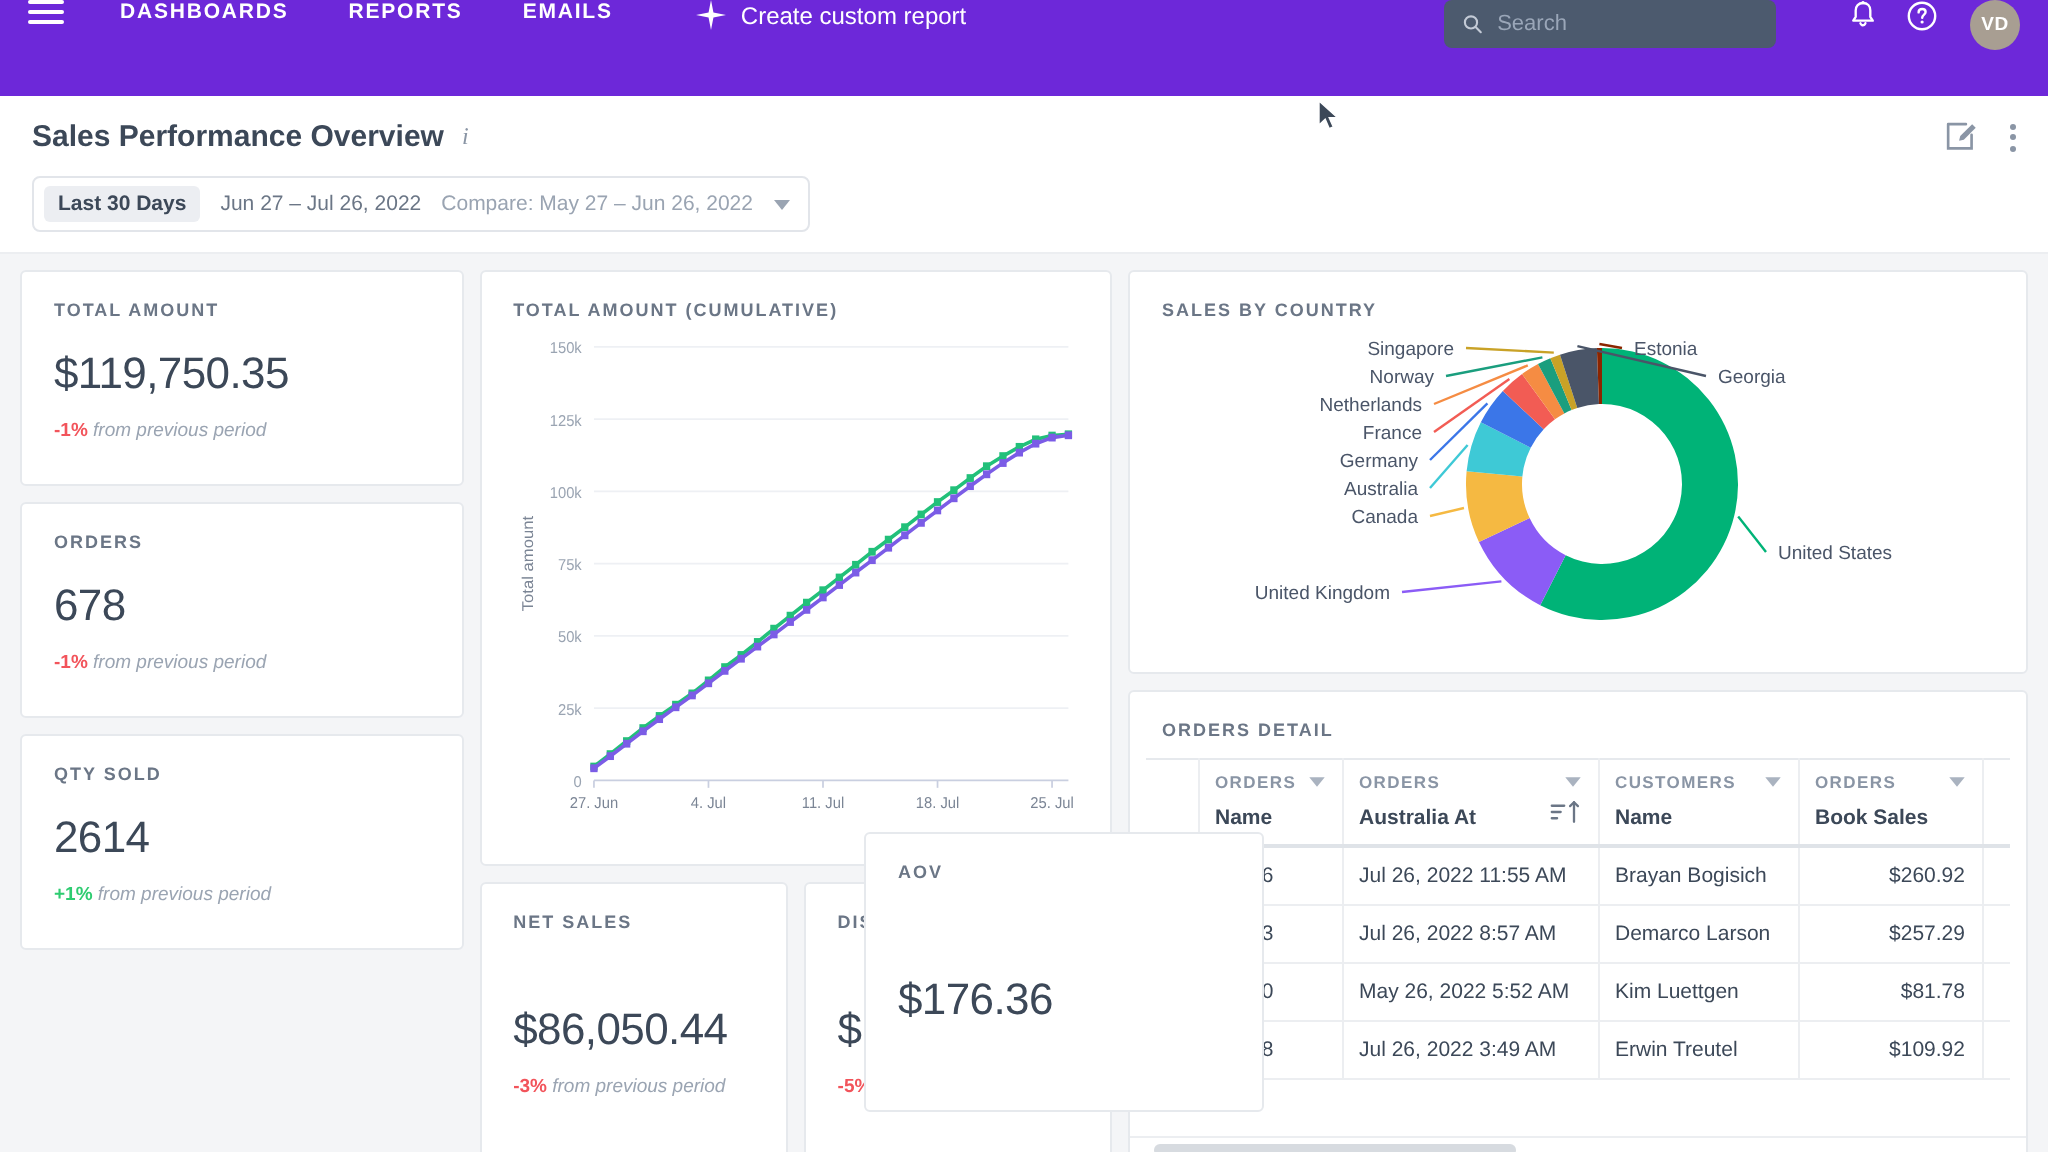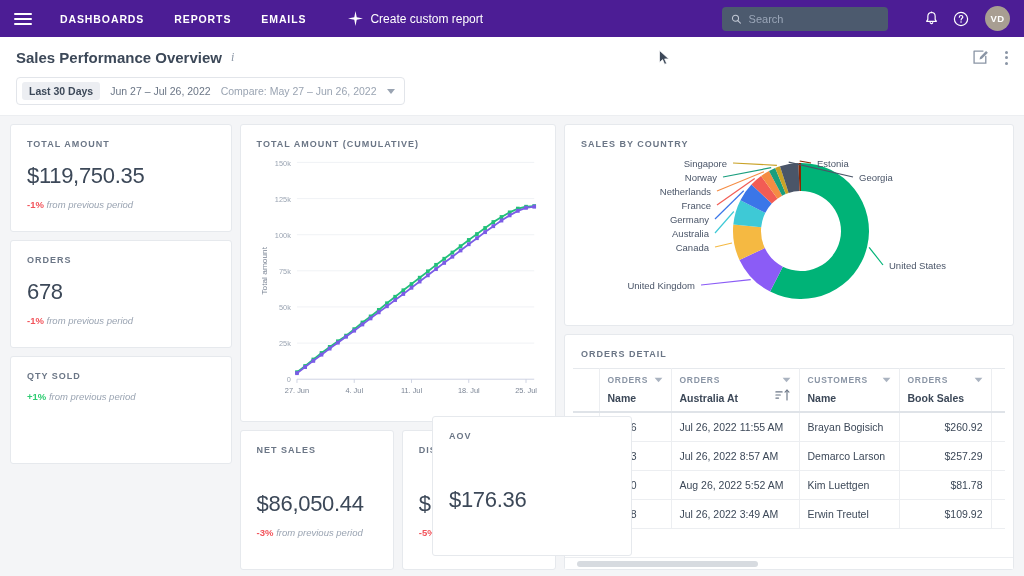--- a/index.html
+++ b/index.html
@@ -5,22 +5,22 @@
   * { box-sizing: border-box; margin: 0; padding: 0; }
   html, body {
     width: 1024px; height: 576px;
     background: #f4f5f7;
     font-family: "Liberation Sans", sans-serif;
     overflow: hidden;
   }
 
   
   .topnav {
-    height: 37px; background: #4c1d95;
-    display: flex; align-items: center; padding: 0 14px; gap: 0;
+    height: 48px; background: #6d28d9;
+    display: flex; align-items: flex-start; padding: 0 14px; gap: 0;
   }
   .hamburger { width: 18px; display: flex; flex-direction: column; gap: 3px; cursor: pointer; margin-right: 28px; }
   .hamburger i { display: block; height: 2px; background: #fff; border-radius: 1px; }
   .navlink {
     color: #fff; font-size: 10.5px; font-weight: 700; letter-spacing: .9px;
     margin-right: 30px; cursor: pointer; white-space: nowrap;
   }
   .create-report { display: flex; align-items: center; gap: 7px; cursor: pointer; margin-left: 12px; }
   .create-report .label { color: #fff; font-size: 12px; white-space: nowrap; }
   .searchbox {
@@ -237,20 +237,21 @@
       <div class="card-label">ORDERS</div>
       <div class="kpi-value">678</div>
       <div class="kpi-delta">
         <b class="down">-1%</b>
         <span>from previous period</span>
       </div>
     </div>
 
     <div class="card kpi-top">
       <div class="card-label">QTY SOLD</div>
+      <div class="kpi-value">2614</div>
       <div class="kpi-delta">
         <b class="up">+1%</b>
         <span>from previous period</span>
       </div>
     </div>
   </div>
 
   <div class="col-mid">
     <div class="card chart-card">
       <div class="card-label">TOTAL AMOUNT (CUMULATIVE)</div>
@@ -506,21 +507,21 @@
                 <td class="col-idx">2</td>
                 <td>#9643</td>
                 <td>Jul 26, 2022 8:57 AM</td>
                 <td>Demarco Larson</td>
                 <td class="num">$257.29</td>
                 <td style="border-right: none;"></td>
               </tr>
               <tr>
                 <td class="col-idx">3</td>
                 <td>#9640</td>
-                <td>Aug 26, 2022 5:52 AM</td>
+                <td>May 26, 2022 5:52 AM</td>
                 <td>Kim Luettgen</td>
                 <td class="num">$81.78</td>
                 <td style="border-right: none;"></td>
               </tr>
               <tr>
                 <td class="col-idx">4</td>
                 <td>#9638</td>
                 <td>Jul 26, 2022 3:49 AM</td>
                 <td>Erwin Treutel</td>
                 <td class="num">$109.92</td>

